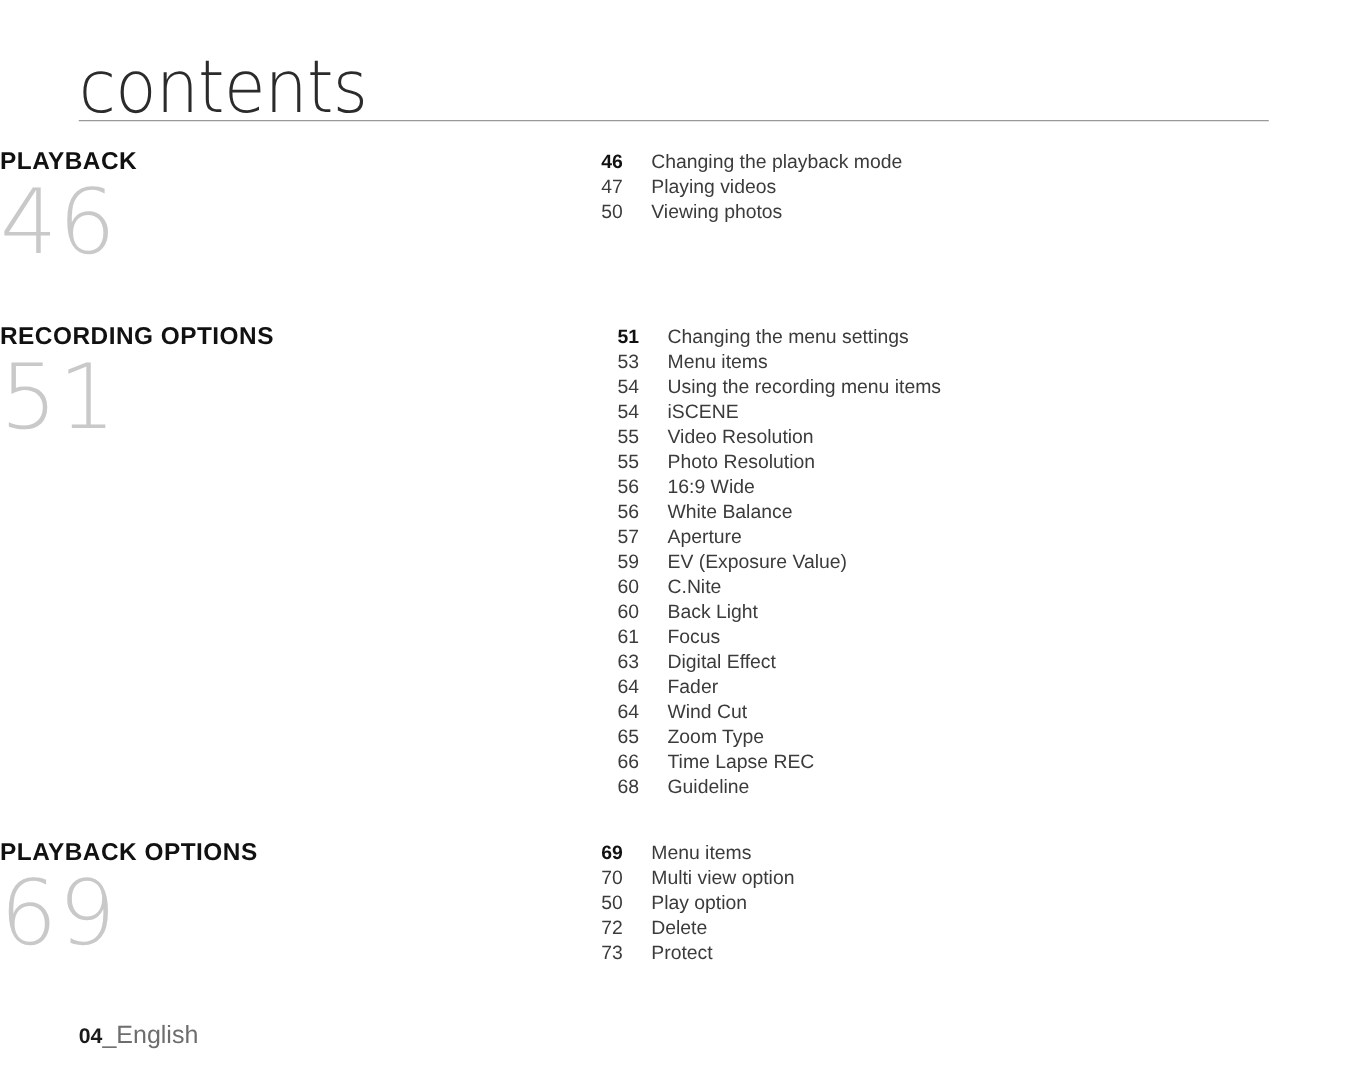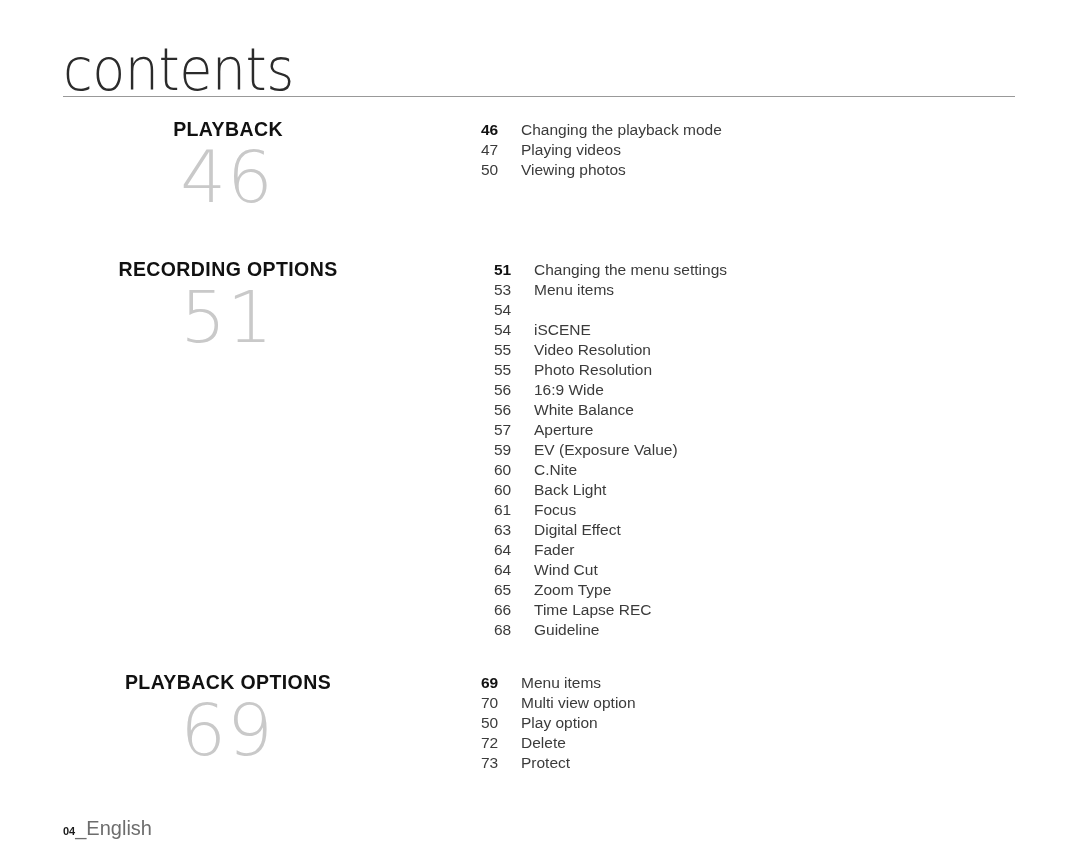--- a/index.html
+++ b/index.html
@@ -45,24 +45,24 @@
     left: 0;
     top: 118px;
     width: 1080px;
   }
   .section {
     position: relative;
     width: 1080px;
   }
   .section-left {
     position: absolute;
-    left: 12px;
+    left: 0;
     top: 0;
     width: 432px;
-    text-align: center;
+    text-align: left;
   }
   .section-heading {
     font-size: 19.5px;
     line-height: 22px;
     font-weight: bold;
     letter-spacing: 0.4px;
     color: #111111;
     white-space: nowrap;
   }
   .section-bignum {
@@ -107,21 +107,21 @@
   #footer {
     position: absolute;
     left: 63px;
     top: 818px;
     font-size: 15px;
     line-height: 20px;
   }
   #footer .folio {
     font-weight: bold;
     color: #1a1a1a;
-    font-size: 11px;
+    font-size: 17px;
   }
   #footer .folio-lang {
     color: #6d6d6d;
     font-size: 20px;
   }
 </style>
 </head>
 <body>
 
 <div id="page-title">contents</div>
@@ -158,20 +158,21 @@
         <div class="entry">
           <span class="entry-page first">51</span>
           <span class="entry-label">Changing the menu settings</span>
         </div>
         <div class="entry">
           <span class="entry-page">53</span>
           <span class="entry-label">Menu items</span>
         </div>
         <div class="entry">
           <span class="entry-page">54</span>
+          <span class="entry-label">Using the recording menu items</span>
         </div>
         <div class="entry">
           <span class="entry-page">54</span>
           <span class="entry-label">iSCENE</span>
         </div>
         <div class="entry">
           <span class="entry-page">55</span>
           <span class="entry-label">Video Resolution</span>
         </div>
         <div class="entry">

